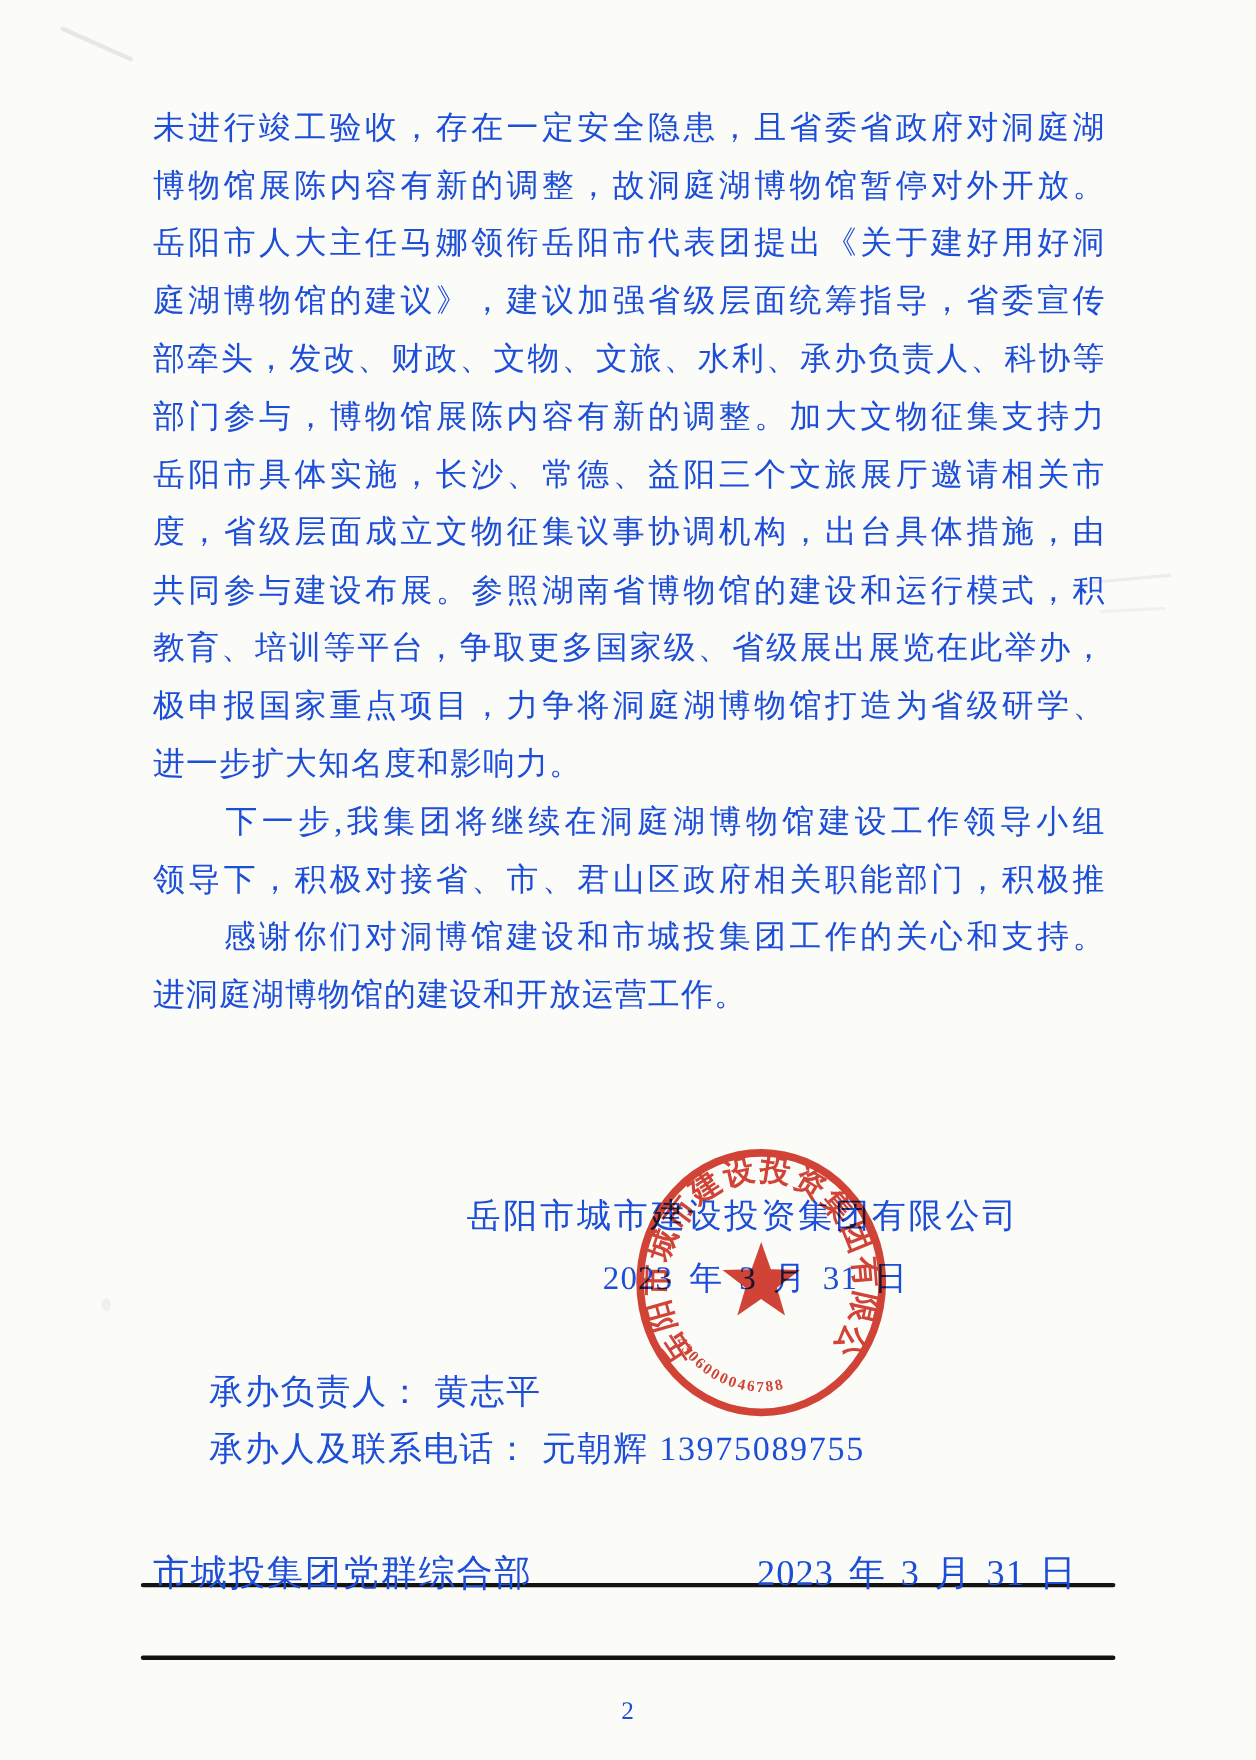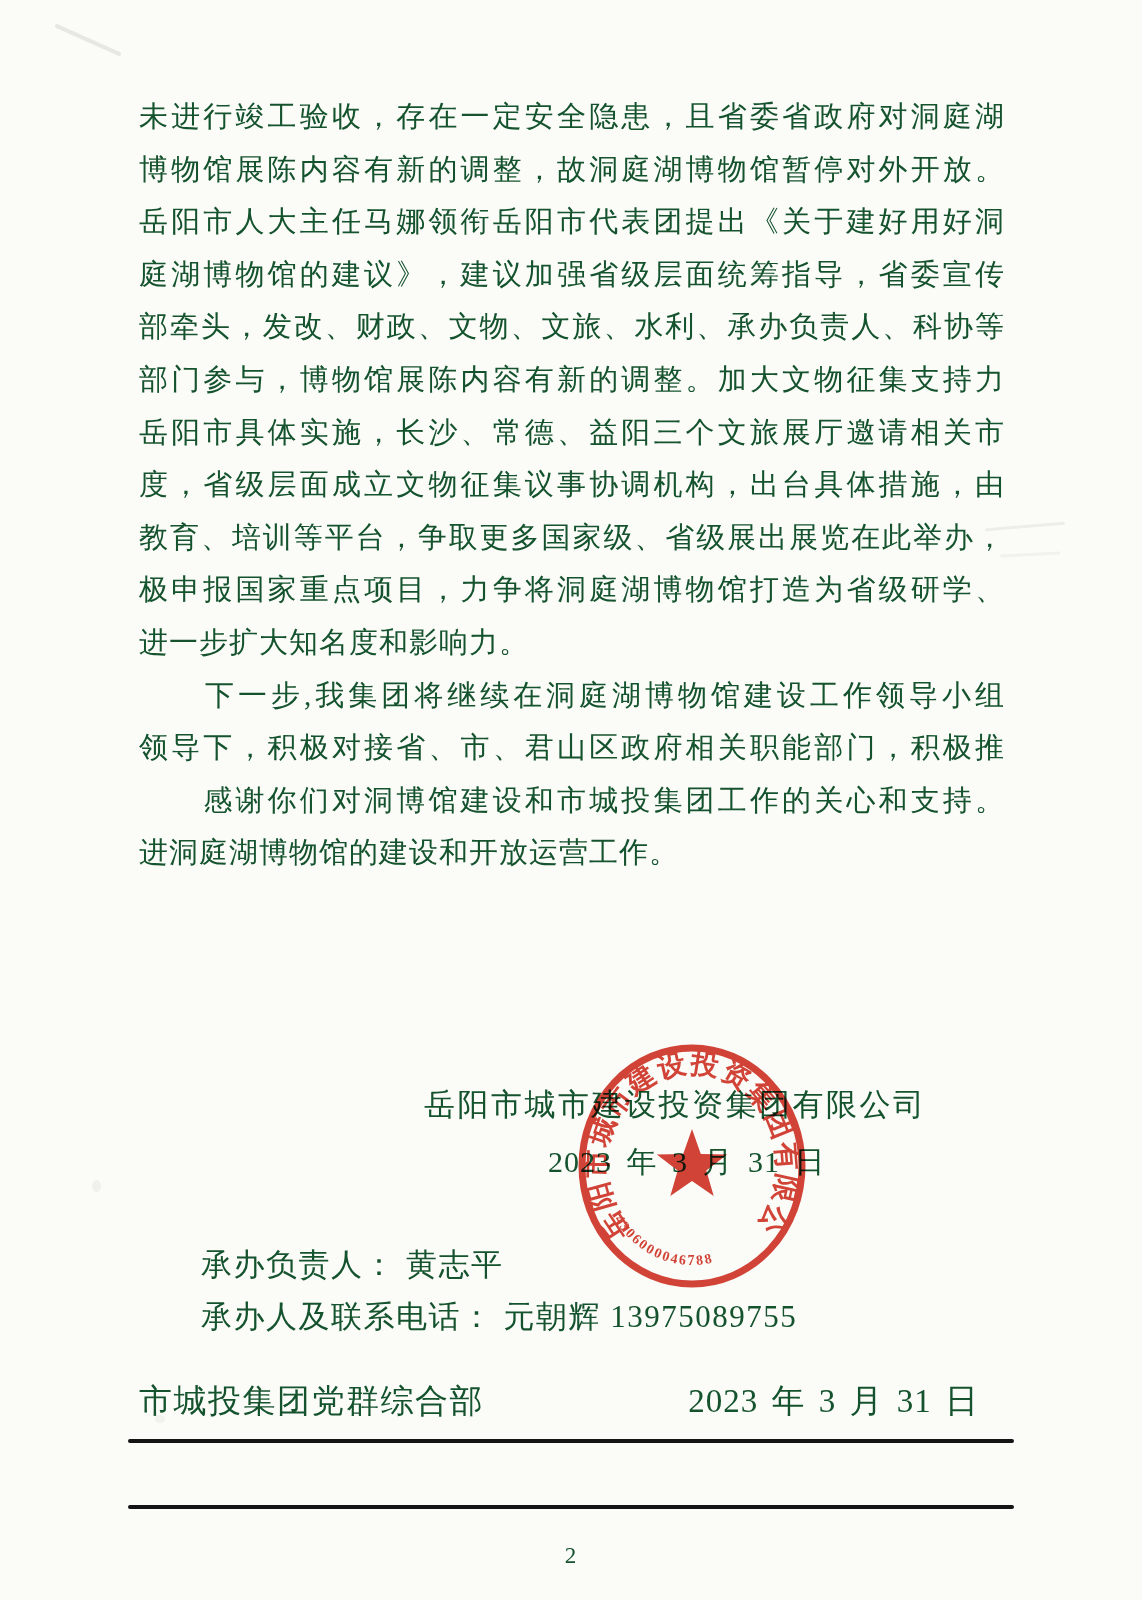--- a/index.html
+++ b/index.html
@@ -5,21 +5,21 @@
   html, body { margin: 0; padding: 0; }
   body { background: #9a9a9a; }
   .page {
     position: relative;
     width: 1142px;
     height: 1600px;
     margin: 0 auto;
     background: #fbfbf8;
     overflow: hidden;
     font-family: "Liberation Serif", "DejaVu Serif", serif;
-    color: #14532d;
+    color: #1d4ed8;
   }
 
   
   .body-text {
     position: absolute;
     left: 139px;
     top: 90px;
     width: 866px;
     font-size: 29px;
     line-height: 52.6px;
@@ -51,21 +51,21 @@
     top: 1142px;
     font-size: 30px;
     letter-spacing: 1px;
     word-spacing: 6px;
     white-space: nowrap;
   }
 
   
   .contact-line {
     position: absolute;
-    left: 201px;
+    left: 190px;
     font-size: 31px;
     letter-spacing: 1.5px;
     white-space: nowrap;
   }
   .contact-1 { top: 1244px; }
   .contact-2 { top: 1296px; }
   .contact-line .value { margin-left: 10px; }
 
   
   .seal {
@@ -89,21 +89,21 @@
     width: 886px;
     height: 4px;
     background: #141414;
     border-radius: 2px;
   }
   .rule-top { top: 1439px; }
   .rule-bottom { top: 1505px; }
   .footer-row {
     position: absolute;
     left: 139px;
-    top: 1379px;
+    top: 1408px;
     width: 840px;
     display: flex;
     justify-content: space-between;
     align-items: baseline;
     font-size: 33px;
   }
   .footer-dept { letter-spacing: 1.5px; }
   .footer-date { letter-spacing: 1px; word-spacing: 4px; }
 
   .page-num {
@@ -143,20 +143,21 @@
   <div class="body-text">
 
   <div class="line">未进行竣工验收，存在一定安全隐患，且省委省政府对洞庭湖</div>
       <div class="line">博物馆展陈内容有新的调整，故洞庭湖博物馆暂停对外开放。</div>
       <div class="line">岳阳市人大主任马娜领衔岳阳市代表团提出《关于建好用好洞</div>
       <div class="line">庭湖博物馆的建议》，建议加强省级层面统筹指导，省委宣传</div>
       <div class="line">部牵头，发改、财政、文物、文旅、水利、承办负责人、科协等</div>
       <div class="line">部门参与，博物馆展陈内容有新的调整。加大文物征集支持力</div>
       <div class="line">岳阳市具体实施，长沙、常德、益阳三个文旅展厅邀请相关市</div>
       <div class="line">度，省级层面成立文物征集议事协调机构，出台具体措施，由</div>
+      <div class="line">共同参与建设布展。参照湖南省博物馆的建设和运行模式，积</div>
       <div class="line">教育、培训等平台，争取更多国家级、省级展出展览在此举办，</div>
       <div class="line">极申报国家重点项目，力争将洞庭湖博物馆打造为省级研学、</div>
       <div class="line short">进一步扩大知名度和影响力。</div>
       <div class="line">　　下一步,我集团将继续在洞庭湖博物馆建设工作领导小组</div>
       <div class="line">领导下，积极对接省、市、君山区政府相关职能部门，积极推</div>
       <div class="line">　　感谢你们对洞博馆建设和市城投集团工作的关心和支持。</div>
       <div class="line short">进洞庭湖博物馆的建设和开放运营工作。</div>
     </div>
 
   <div class="sig-company">岳阳市城市建设投资集团有限公司</div>

